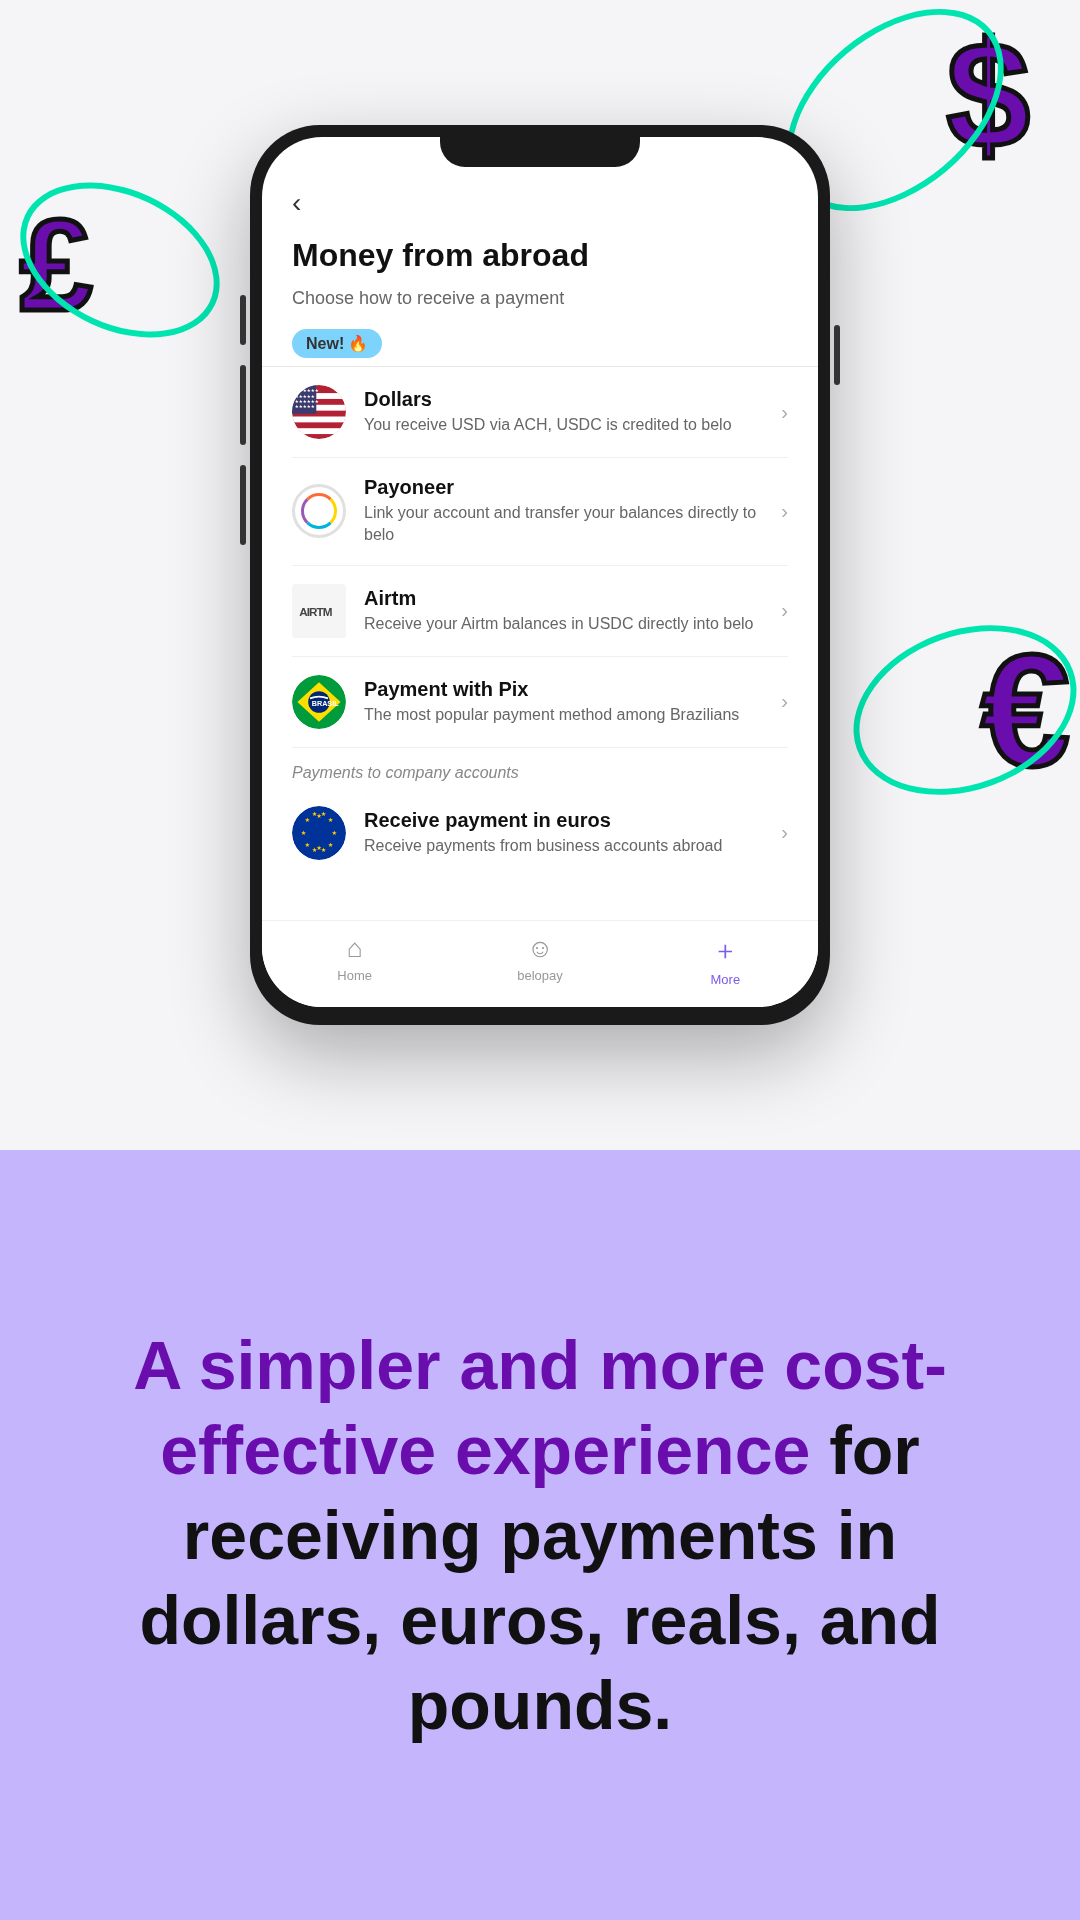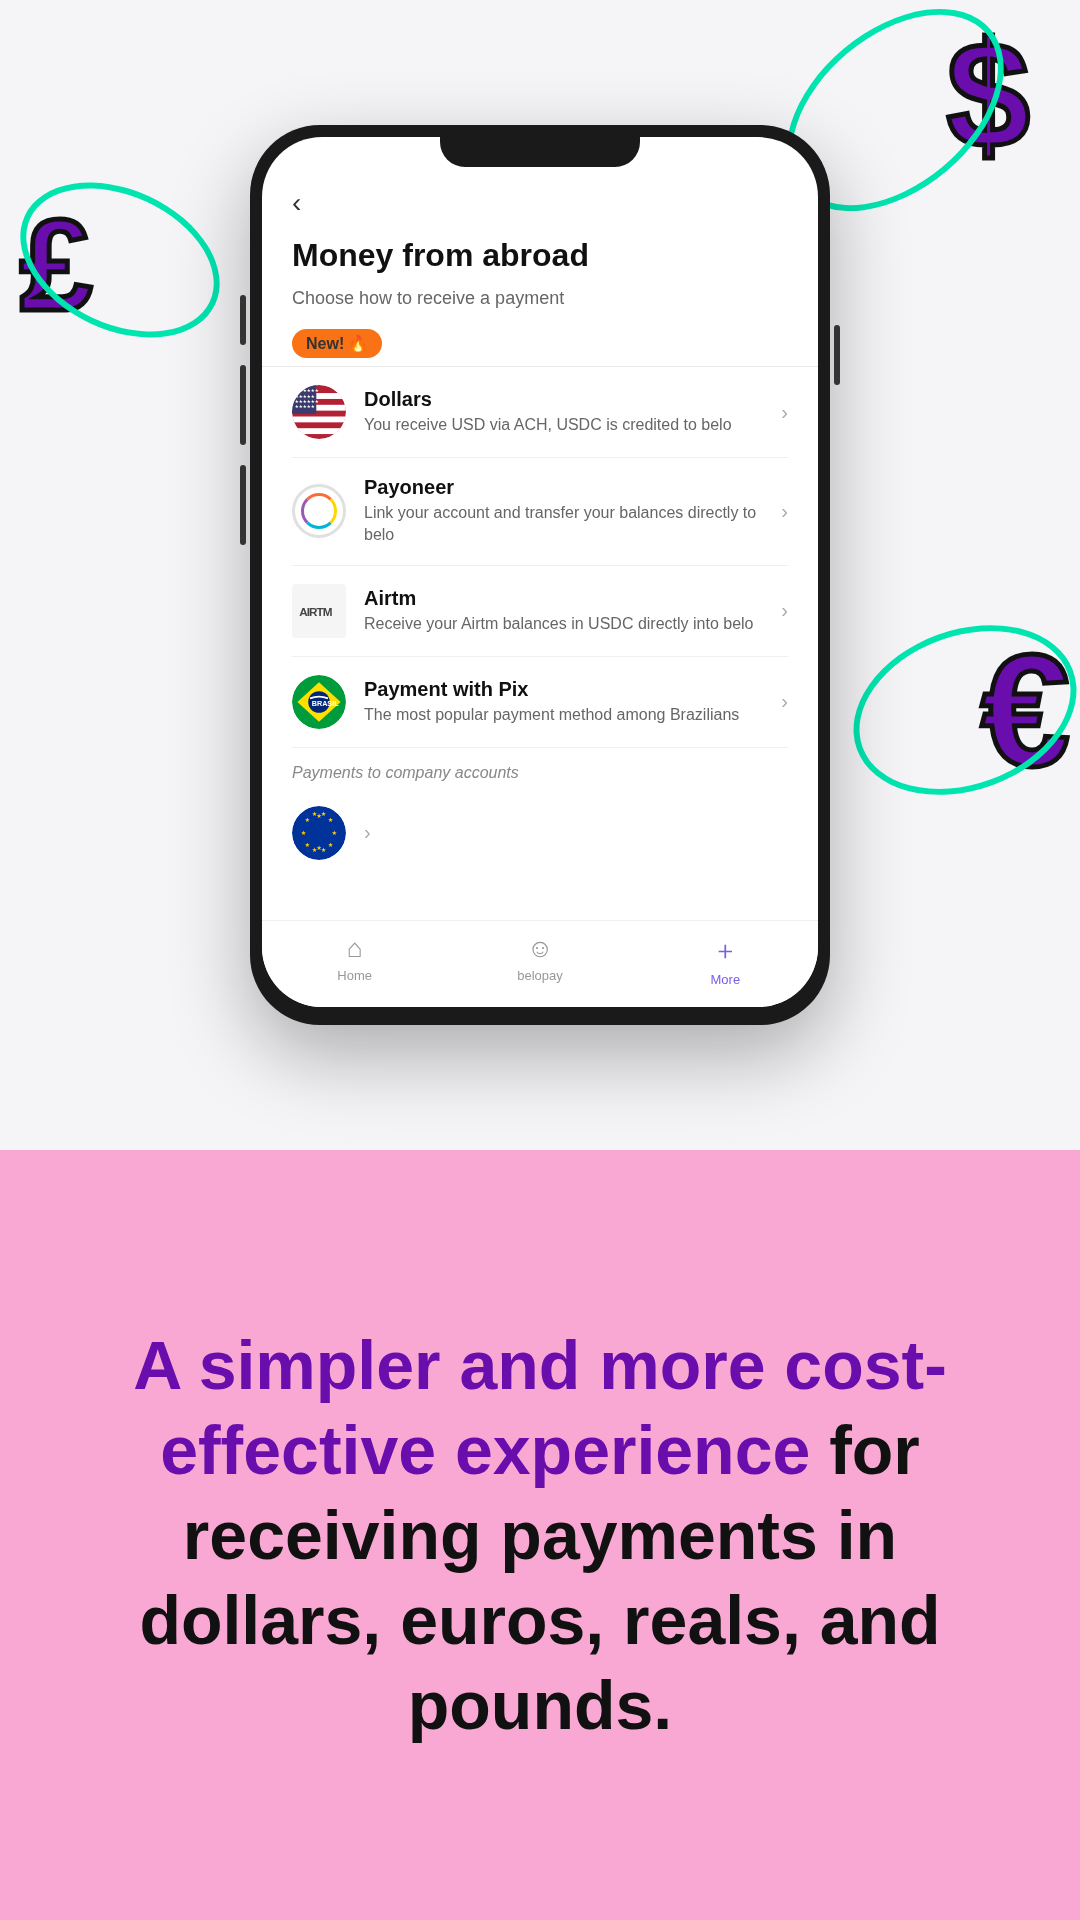--- a/index.html
+++ b/index.html
@@ -116,21 +116,21 @@
       font-size: 18px;
       color: #666;
       margin-bottom: 20px;
       margin-top: 12px;
     }
 
     .new-badge {
       display: inline-flex;
       align-items: center;
       gap: 4px;
-      background: #f97316;
+      background: #7dd3fc;
       border-radius: 20px;
       padding: 5px 14px;
       font-size: 16px;
       font-weight: 600;
       color: #333;
       margin-bottom: 8px;
     }
 
     .divider {
       height: 1px;
@@ -234,21 +234,21 @@
     .flag-eu {
       width: 54px;
       height: 54px;
       border-radius: 50%;
       overflow: hidden;
       flex-shrink: 0;
     }
 
     
     .bottom-text-section {
-      background: #f9a8d4;
+      background: #c4b5fd;
       min-height: 770px;
       display: flex;
       align-items: center;
       justify-content: center;
       padding: 80px 80px;
       text-align: center;
     }
 
     .bottom-headline {
       font-size: 68px;
@@ -506,20 +506,24 @@
                 <text x="43" y="18">★</text>
                 <text x="17" y="45">★</text>
                 <text x="43" y="45">★</text>
                 <text x="25" y="11">★</text>
                 <text x="35" y="11">★</text>
                 <text x="25" y="51">★</text>
                 <text x="35" y="51">★</text>
               </g>
             </svg>
           </div>
+          <div class="payment-info">
+            <div class="payment-name">Receive payment in euros</div>
+            <div class="payment-desc">Receive payments from business accounts abroad</div>
+          </div>
           <span class="chevron">›</span>
         </div>
 
       </div>
 
       <div class="bottom-nav">
         <div class="nav-item">
           <span class="nav-icon">⌂</span>
           <span class="nav-label">Home</span>
         </div>

